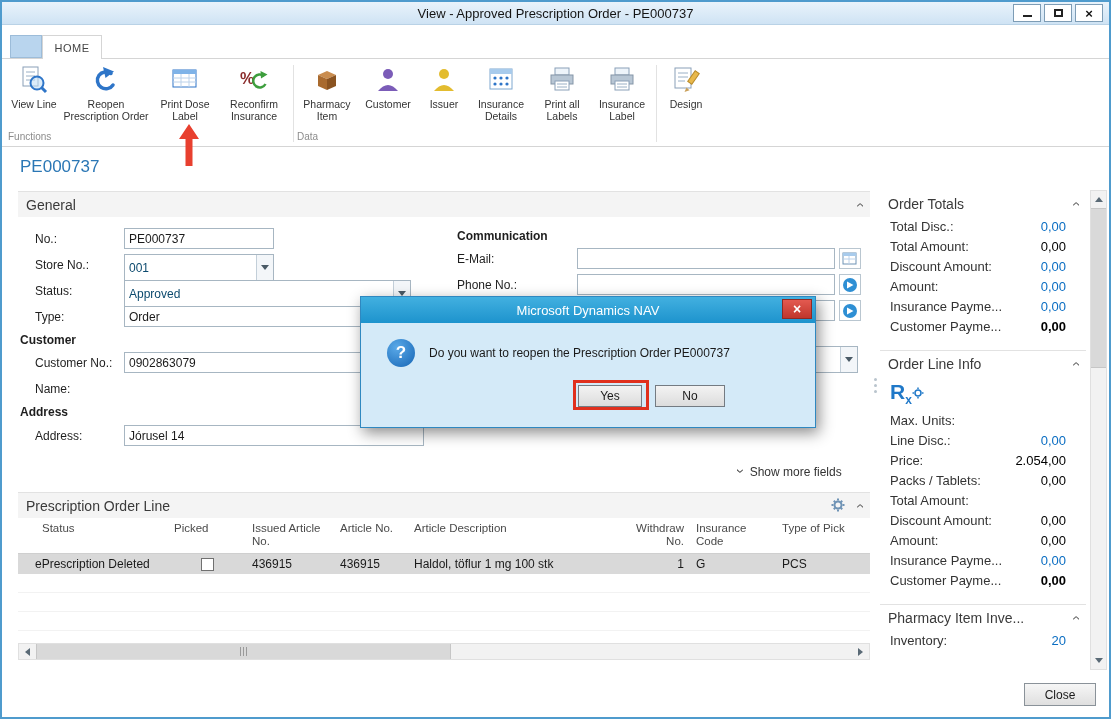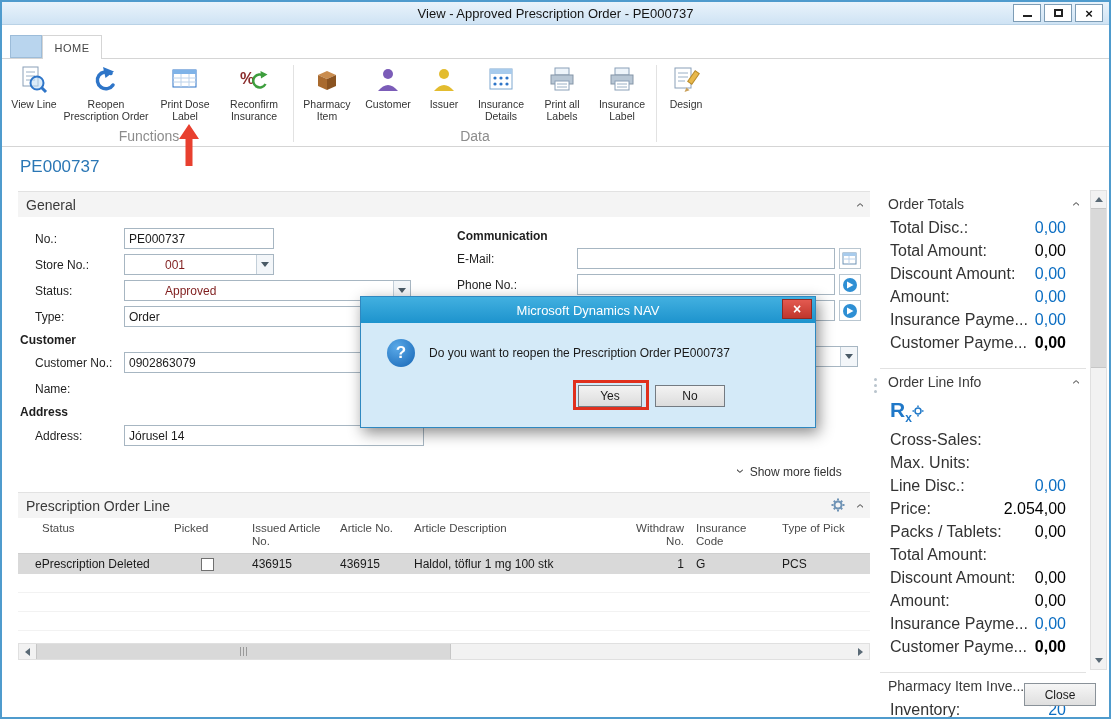--- a/index.html
+++ b/index.html
@@ -31,40 +31,40 @@
               font-size:11px; color:#444; letter-spacing:.5px; }
   .ribbon { position:absolute; top:56px; left:0; right:0; height:89px; background:#fff;
             border-top:1px solid #d5d5d5; border-bottom:1px solid #d5d5d5;
             display:flex; align-items:stretch; padding:2px 4px 0 6px; }
   .rgroup { display:flex; flex-direction:column; }
   .rbuttons { display:flex; flex:1; align-items:flex-start; }
   .rbtn { display:flex; flex-direction:column; align-items:center; padding:4px 2px;
           cursor:default; }
   .ricon { width:32px; height:30px; display:flex; align-items:center; justify-content:center; }
   .rlabel { font-size:10.5px; line-height:12px; color:#333; text-align:center; margin-top:3px; }
-  .rgroup-label { text-align:center; font-size:14px; color:#8c8c8c; height:16px; line-height:13px; }
+  .rgroup-label { font-size:10px; color:#8c8c8c; height:16px; line-height:13px; }
   .rsep { width:1px; background:#e2e2e2; margin:4px 3px; }
 
   .annot-arrow { position:absolute; left:177px; top:122px; z-index:60; }
 
   
   .page-title { position:absolute; left:18px; top:155px; font-size:17px; color:#2b77b5; }
   .fasttab-header { position:absolute; height:26px; background:#f4f4f4;
                     border-top:1px solid #e2e2e2; display:flex; align-items:center;
                     padding:0 8px; font-size:14px; color:#3a3a3a; }
   .fasttab-header .spacer { flex:1; }
   .chev { display:inline-block; transform:rotate(-90deg); font-size:14px; color:#666; }
   .chev-down { display:inline-block; transform:rotate(90deg); font-size:14px; color:#444; }
 
   .flabel { position:absolute; font-size:12px; color:#1e1e1e; height:20px; line-height:20px; }
   .fgroup { position:absolute; font-size:12px; font-weight:bold; color:#1e1e1e; }
   .tbox { position:absolute; height:21px; border:1px solid #a7b6c2; background:#fff;
           font-size:12px; color:#1a1a1a; padding:0 4px; font-family:inherit; }
-  .ddbox { position:absolute; height:21px; border:1px solid #a7b6c2; background:#fff;
-           display:flex; align-items:center; font-size:12px; color:#7f1d1d;padding-left:36px; }
+  .ddbox { position:absolute; height:27px; border:1px solid #a7b6c2; background:#fff;
+           display:flex; align-items:center; font-size:12px; color:#0c4a6e; }
   .ddbox .ddval { flex:1; padding:0 4px; }
   .ddbtn { width:17px; align-self:stretch; border-left:1px solid #c3cfd9;
            display:flex; align-items:center; justify-content:center; background:#f3f6f9; }
   .tri-down { width:0; height:0; border-left:4px solid transparent;
               border-right:4px solid transparent; border-top:5px solid #4a5a66; }
   .assist { position:absolute; width:22px; height:21px; border:1px solid #b9c6d0;
             background:#fff; display:flex; align-items:center; justify-content:center; }
   .show-more { position:absolute; left:737px; top:461px; display:flex; gap:6px;
                align-items:flex-end; font-size:12px; color:#333; cursor:default; }
 
@@ -99,21 +99,21 @@
   .vtrack { flex:1; }
   .splitter { position:absolute; left:871px; top:372px; width:5px; height:22px;
               display:flex; flex-direction:column; align-items:center; gap:3px; justify-content:center; }
   .splitter i { width:3px; height:3px; background:#b9c4cd; border-radius:50%; }
 
   
   .factboxes { position:absolute; left:878px; top:188px; width:206px; }
   .fb-header { display:flex; align-items:center; padding:5px 8px 4px 8px;
                font-size:14px; color:#3a3a3a; border-top:1px solid #e2e2e2; height:26px; }
   .fb-header .spacer { flex:1; }
-  .fb-row { display:flex; justify-content:space-between; font-size:16px;
+  .fb-row { display:flex; justify-content:space-between; font-size:13px;
             padding:2.5px 20px 2.5px 10px; color:#333; }
   .fb-row .val { color:#000; }
   .fb-row .val.blue { color:#0a6dc2; }
   .fb-row .val.bold { font-weight:bold; }
   .rx-block { padding:4px 0 4px 10px; height:34px; }
   .rx-text { font-size:21px; font-weight:bold; color:#1f78c8; line-height:24px; }
   .rx-text sub { font-size:12px; }
 
   .close-btn { position:absolute; left:1022px; top:681px; width:72px; height:23px;
                background:linear-gradient(#f6f6f6,#dfdfdf); border:1px solid #8a9299;
@@ -512,24 +512,20 @@
           <circle cx="6" cy="6" r="3" fill="none" stroke="#1f78c8" stroke-width="1.5"></circle>
           <g stroke="#1f78c8" stroke-width="1.5">
             <line x1="6" y1="0.5" x2="6" y2="2"></line>
             <line x1="6" y1="10" x2="6" y2="11.5"></line>
             <line x1="0.5" y1="6" x2="2" y2="6"></line>
             <line x1="10" y1="6" x2="11.5" y2="6"></line>
           </g>
         </svg>
     </div>
     <div class="fb-row">
-        <span>Cross-Sales:</span>
-        <span class="val"></span>
-      </div>
-    <div class="fb-row">
         <span>Max. Units:</span>
         <span class="val"></span>
       </div>
     <div class="fb-row">
         <span>Line Disc.:</span>
         <span class="val blue">0,00</span>
       </div>
     <div class="fb-row">
         <span>Price:</span>
         <span class="val">2.054,00</span>

